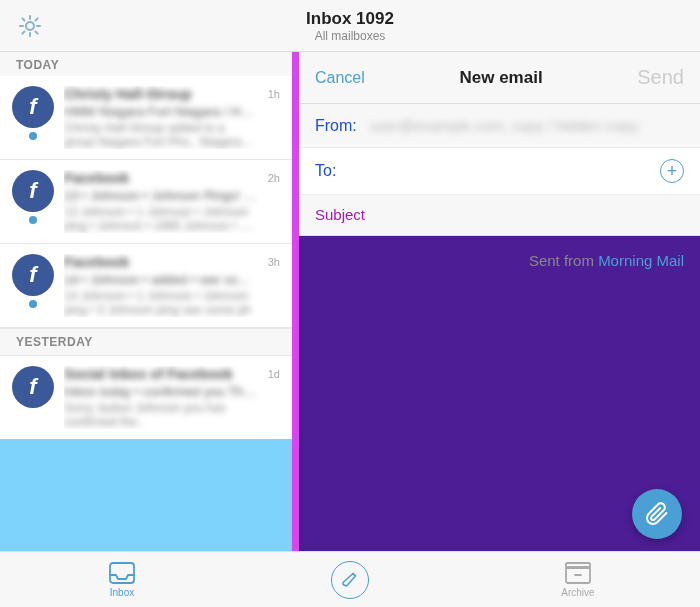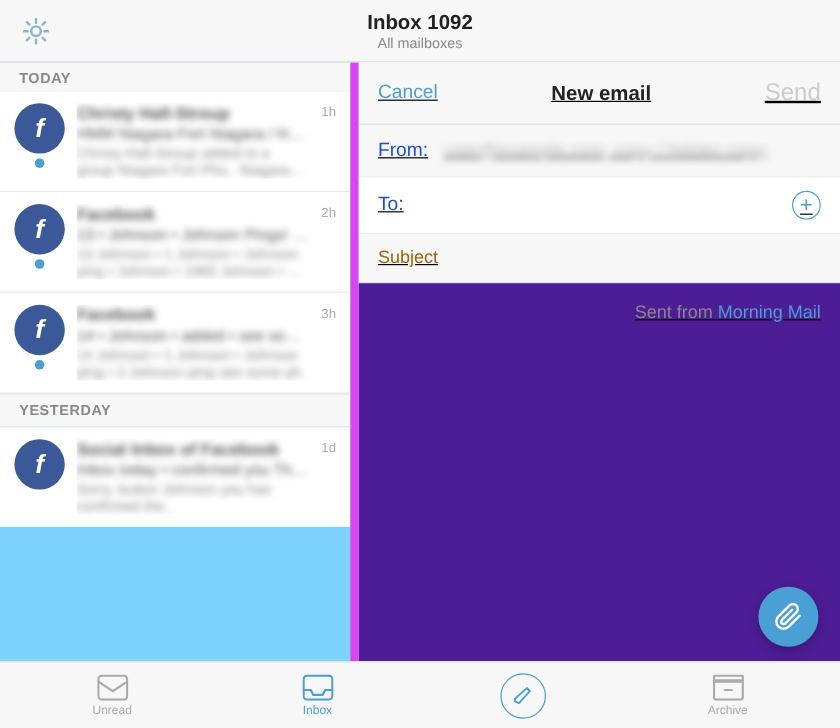--- a/index.html
+++ b/index.html
@@ -161,21 +161,20 @@
       border-top: 1px solid #e8e8e8;
       border-bottom: 1px solid #e8e8e8;
     }
 
     
     .compose-panel {
       flex: 1;
       background: white;
       display: flex;
       flex-direction: column;
-      text-decoration: underline;
     }
 
     .compose-header {
       background: #f7f7f7;
       border-bottom: 1px solid #ddd;
       display: flex;
       align-items: center;
       justify-content: space-between;
       padding: 10px 16px;
       height: 52px;
@@ -237,21 +236,21 @@
       flex-shrink: 0;
     }
 
     .subject-field {
       padding: 11px 16px;
       background: #f7f7f7;
       border-bottom: 1px solid #e0e0e0;
     }
     .subject-placeholder {
       font-size: 15px;
-      color: #a16207;
+      color: #a21caf;
     }
 
     .compose-body {
       flex: 1;
       padding: 16px;
       background: #4c1d95;
       text-align: right;
     }
     .compose-signature {
       font-size: 15px;
@@ -433,27 +432,20 @@
 <div style="position:relative; height:0; overflow:visible;">
   <div class="fab" style="position:fixed; bottom:68px; right:18px;">
     <svg width="24" height="24" viewBox="0 0 24 24" fill="none" xmlns="http://www.w3.org/2000/svg">
       <path d="M21.44 11.05L12.25 20.24C11.12 21.37 9.59 22 7.99 22C6.39 22 4.86 21.37 3.73 20.24C2.6 19.11 1.97 17.58 1.97 15.98C1.97 14.38 2.6 12.85 3.73 11.72L12.92 2.53C13.68 1.77 14.71 1.34 15.79 1.34C16.87 1.34 17.9 1.77 18.66 2.53C19.42 3.29 19.85 4.32 19.85 5.4C19.85 6.48 19.42 7.51 18.66 8.27L9.46 17.46C9.08 17.84 8.57 18.06 8.04 18.06C7.51 18.06 7 17.84 6.62 17.46C6.24 17.08 6.02 16.57 6.02 16.04C6.02 15.51 6.24 15 6.62 14.62L15.11 6.14" stroke="white" stroke-width="2" stroke-linecap="round" stroke-linejoin="round"></path>
     </svg>
   </div>
 </div>
 
 <div class="tab-bar">
 
-  <div class="tab-item">
-    <svg class="tab-svg" viewBox="0 0 26 22" fill="none">
-      <rect x="1" y="1" width="24" height="20" rx="3" stroke="#aaa" stroke-width="1.8"></rect>
-      <path d="M1 6l12 8 12-8" stroke="#aaa" stroke-width="1.8" stroke-linecap="round"></path>
-    </svg>
-    <span class="tab-label">Unread</span>
-  </div>
 
   <div class="tab-item">
     <svg class="tab-svg" viewBox="0 0 26 22" fill="none">
       <rect x="1" y="1" width="24" height="20" rx="3" stroke="#4a9fd4" stroke-width="1.8"></rect>
       <path d="M1 13h6l2 4h8l2-4h6" stroke="#4a9fd4" stroke-width="1.8" stroke-linecap="round" stroke-linejoin="round"></path>
     </svg>
     <span class="tab-label active">Inbox</span>
   </div>
 
   <div class="tab-item">

